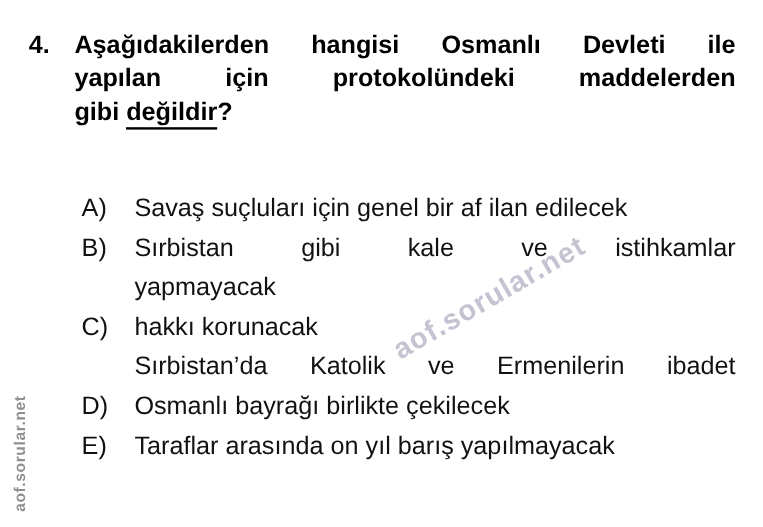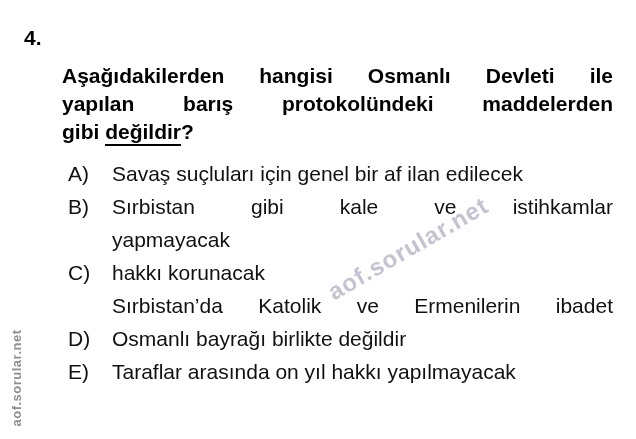--- a/index.html
+++ b/index.html
@@ -31,21 +31,20 @@
   .question-text {
     position: absolute;
     left: 62px;
     top: 24px;
     width: 551px;
     font-size: 21px;
     line-height: 28px;
     font-weight: bold;
     color: #000000;
     z-index: 2;
-    margin-top: 38px;
   }
   .qline { width: 100%; }
   .just {
     text-align: justify;
     text-align-last: justify;
   }
   .underline {
     border-bottom: 2px solid #000000;
     padding-bottom: 1px;
     text-align: right;
@@ -110,21 +109,21 @@
 <div class="page">
 
   <div class="wm-diagonal" style="color: rgb(195, 195, 210);">aof.sorular.net</div>
 
   <div class="wm-side" style="color: rgb(143, 143, 143);">aof.sorular.net</div>
 
   <div class="question-number">4.</div>
 
   <div class="question-text">
       <div class="qline just">Aşağıdakilerden hangisi Osmanlı Devleti ile</div>
-      <div class="qline just">yapılan barış protokolündeki maddelerden</div>
+      <div class="qline just">yapılan için protokolündeki maddelerden</div>
       <div class="qline"><span>gibi </span><span class="underline">değildir</span><span>?</span></div>
     </div>
 
   <div class="options-list">
       <div class="opt-row">
         <div class="opt-letter">A)</div>
         <div class="opt-text">
           <div class="oline">Savaş suçluları için genel bir af ilan edilecek</div>
         </div>
       </div>
@@ -138,24 +137,24 @@
       <div class="opt-row">
         <div class="opt-letter">C)</div>
         <div class="opt-text">
           <div class="oline">hakkı korunacak</div>
           <div class="oline just">Sırbistan’da Katolik ve Ermenilerin ibadet</div>
         </div>
       </div>
       <div class="opt-row">
         <div class="opt-letter">D)</div>
         <div class="opt-text">
-          <div class="oline">Osmanlı bayrağı birlikte değildir</div>
+          <div class="oline">Osmanlı bayrağı birlikte çekilecek</div>
         </div>
       </div>
       <div class="opt-row">
         <div class="opt-letter">E)</div>
         <div class="opt-text">
-          <div class="oline">Taraflar arasında on yıl hakkı yapılmayacak</div>
+          <div class="oline">Taraflar arasında on yıl barış yapılmayacak</div>
         </div>
       </div>
     </div>
 
 </div>
 
 </body></html>

